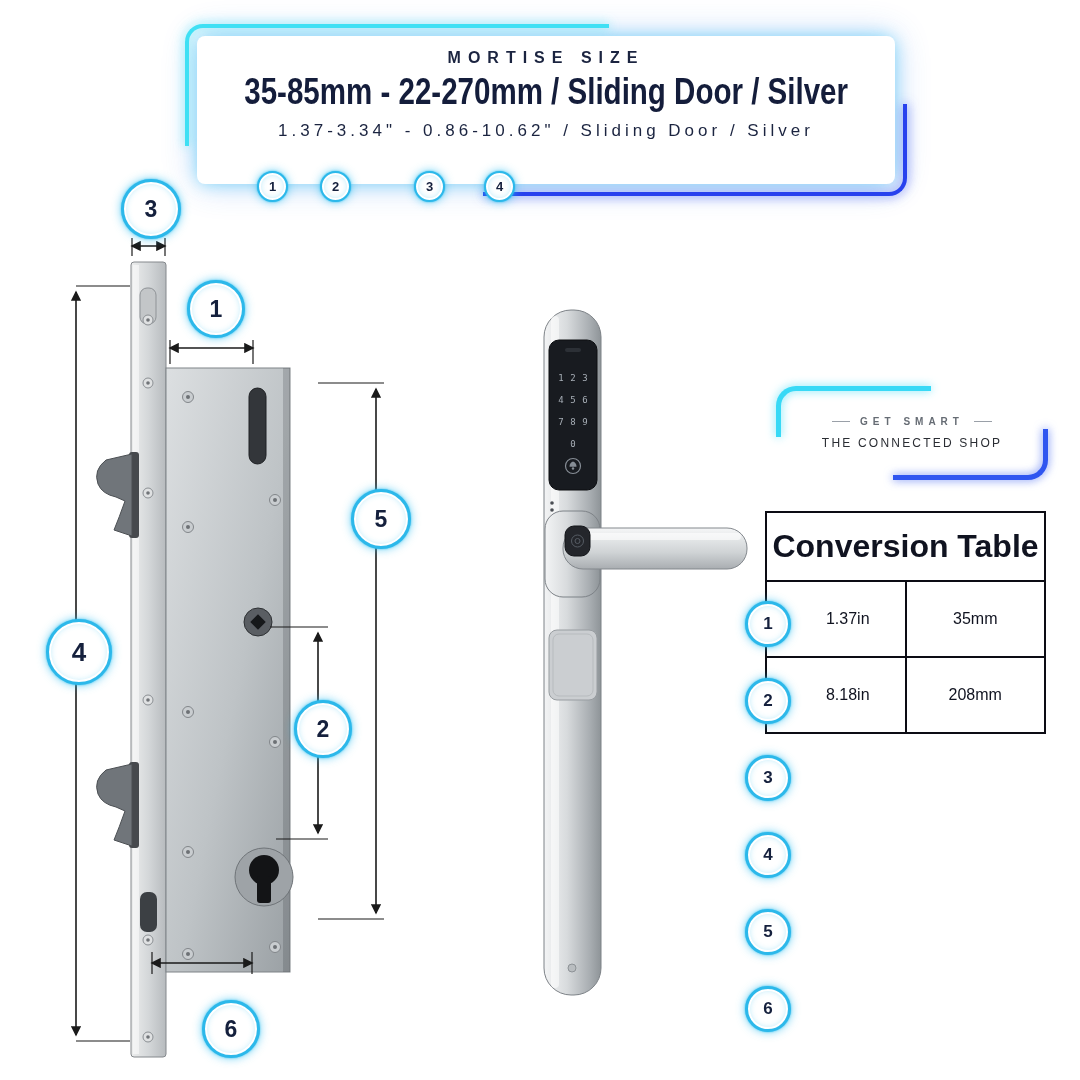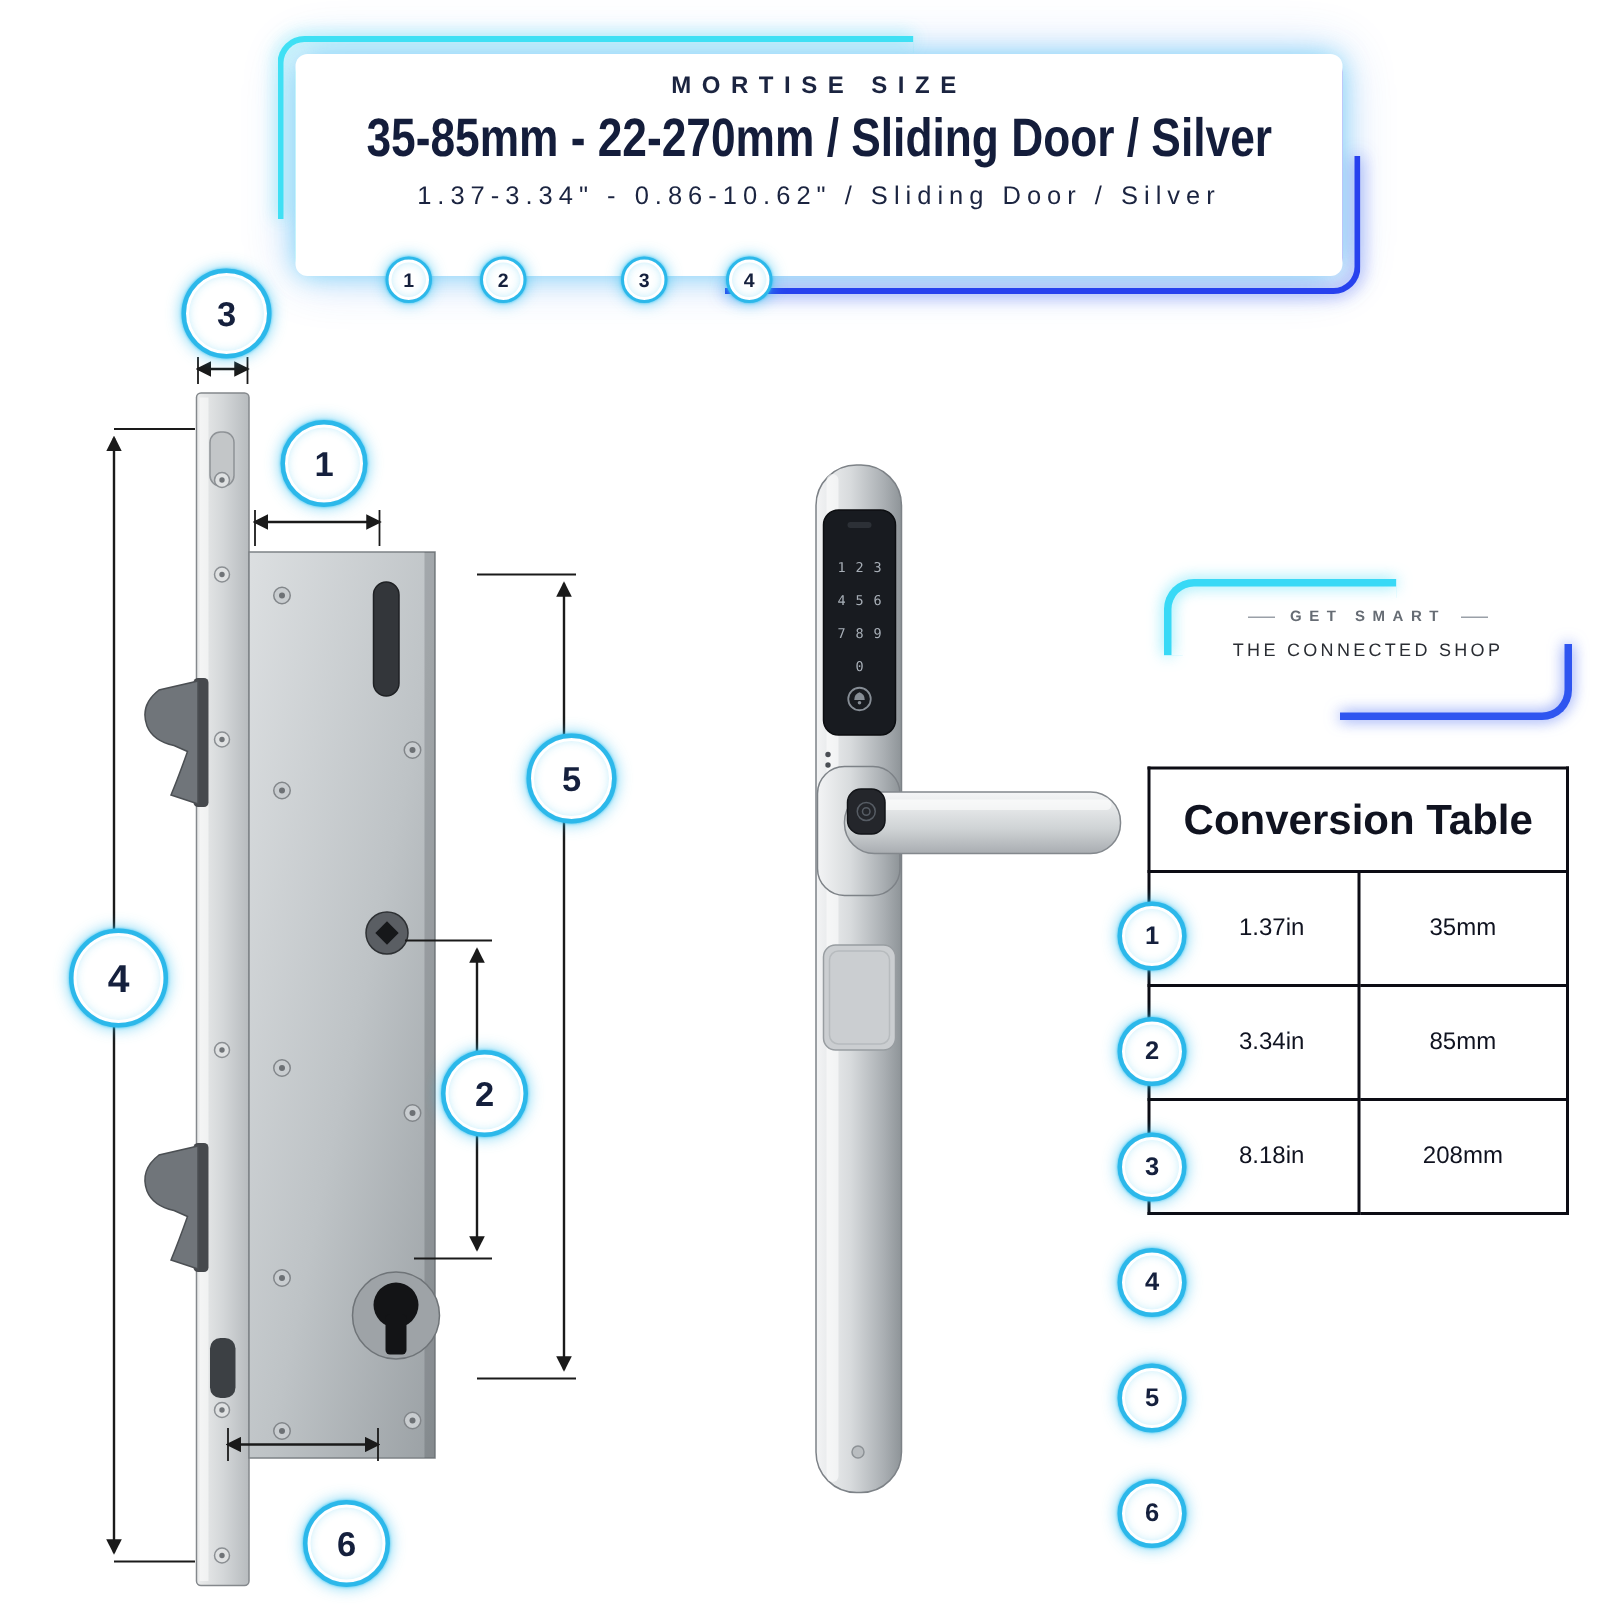--- a/index.html
+++ b/index.html
@@ -52,31 +52,31 @@
   .kp-digit{font-family:"DejaVu Sans Mono",monospace;font-size:9px;fill:#a7aeb6;text-anchor:middle;}
 
   
   .brand{left:784px;top:394px;width:256px;height:78px;}
   .brand-arc-left{position:absolute;left:-8px;top:-8px;width:150px;height:46px;
     border-top:5px solid #38d9f6;border-left:5px solid #38d9f6;border-top-left-radius:20px;
     filter:drop-shadow(0 0 5px rgba(56,217,246,.75));}
   .brand-arc-right{position:absolute;right:-8px;bottom:-8px;width:150px;height:46px;
     border-bottom:5px solid #2f55f0;border-right:5px solid #2f55f0;border-bottom-right-radius:20px;
     filter:drop-shadow(0 0 5px rgba(47,85,240,.75));}
-  .brand-tagline-row{display:flex;align-items:center;justify-content:center;gap:10px;margin-top:12px;}
+  .brand-tagline-row{display:flex;align-items:center;justify-content:center;gap:10px;margin-top:22px;}
   .brand-rule{width:18px;height:1px;background:#9aa0a8;}
   .brand-tagline{font-size:10px;letter-spacing:5px;color:#666c74;font-weight:600;}
   .brand-name{margin-top:9px;text-align:center;font-size:12px;letter-spacing:2.2px;
     color:#2a2d33;font-weight:500;}
 
   
   .table-wrap{left:765px;top:511px;width:281px;}
   table.conv{border-collapse:collapse;width:281px;table-layout:fixed;background:#fff;}
   table.conv th,table.conv td{border:2.5px solid #0c0c14;text-align:center;padding:0;color:#101320;}
-  table.conv th{height:67px;font-size:28px;font-weight:700;}
+  table.conv th{height:67px;font-size:32px;font-weight:700;}
   table.conv td{height:74px;font-size:16px;font-weight:400;}
   table.conv td.in-col{padding-left:24px;}
   .tm{left:-20px;}
 </style>
 </head>
 <body>
 
 <div class="abs header-frame">
   <div class="frame-accent-left"></div>
   <div class="frame-accent-right"></div>
@@ -314,24 +314,20 @@
       <tr>
           <th colspan="2">Conversion Table</th>
         </tr>
     </thead>
     <tbody>
       <tr>
         <td class="in-col">1.37in</td>
         <td>35mm</td>
         </tr>
       <tr>
-        <td class="in-col">3.34in</td>
-        <td>85mm</td>
-        </tr>
-      <tr>
         <td class="in-col">8.18in</td>
         <td>208mm</td>
         </tr>
     </tbody>
   </table>
   <div class="marker marker-md tm" style="top:90px">1</div>
   <div class="marker marker-md tm" style="top:167px">2</div>
   <div class="marker marker-md tm" style="top:244px">3</div>
   <div class="marker marker-md tm" style="top:321px">4</div>
   <div class="marker marker-md tm" style="top:398px">5</div>

